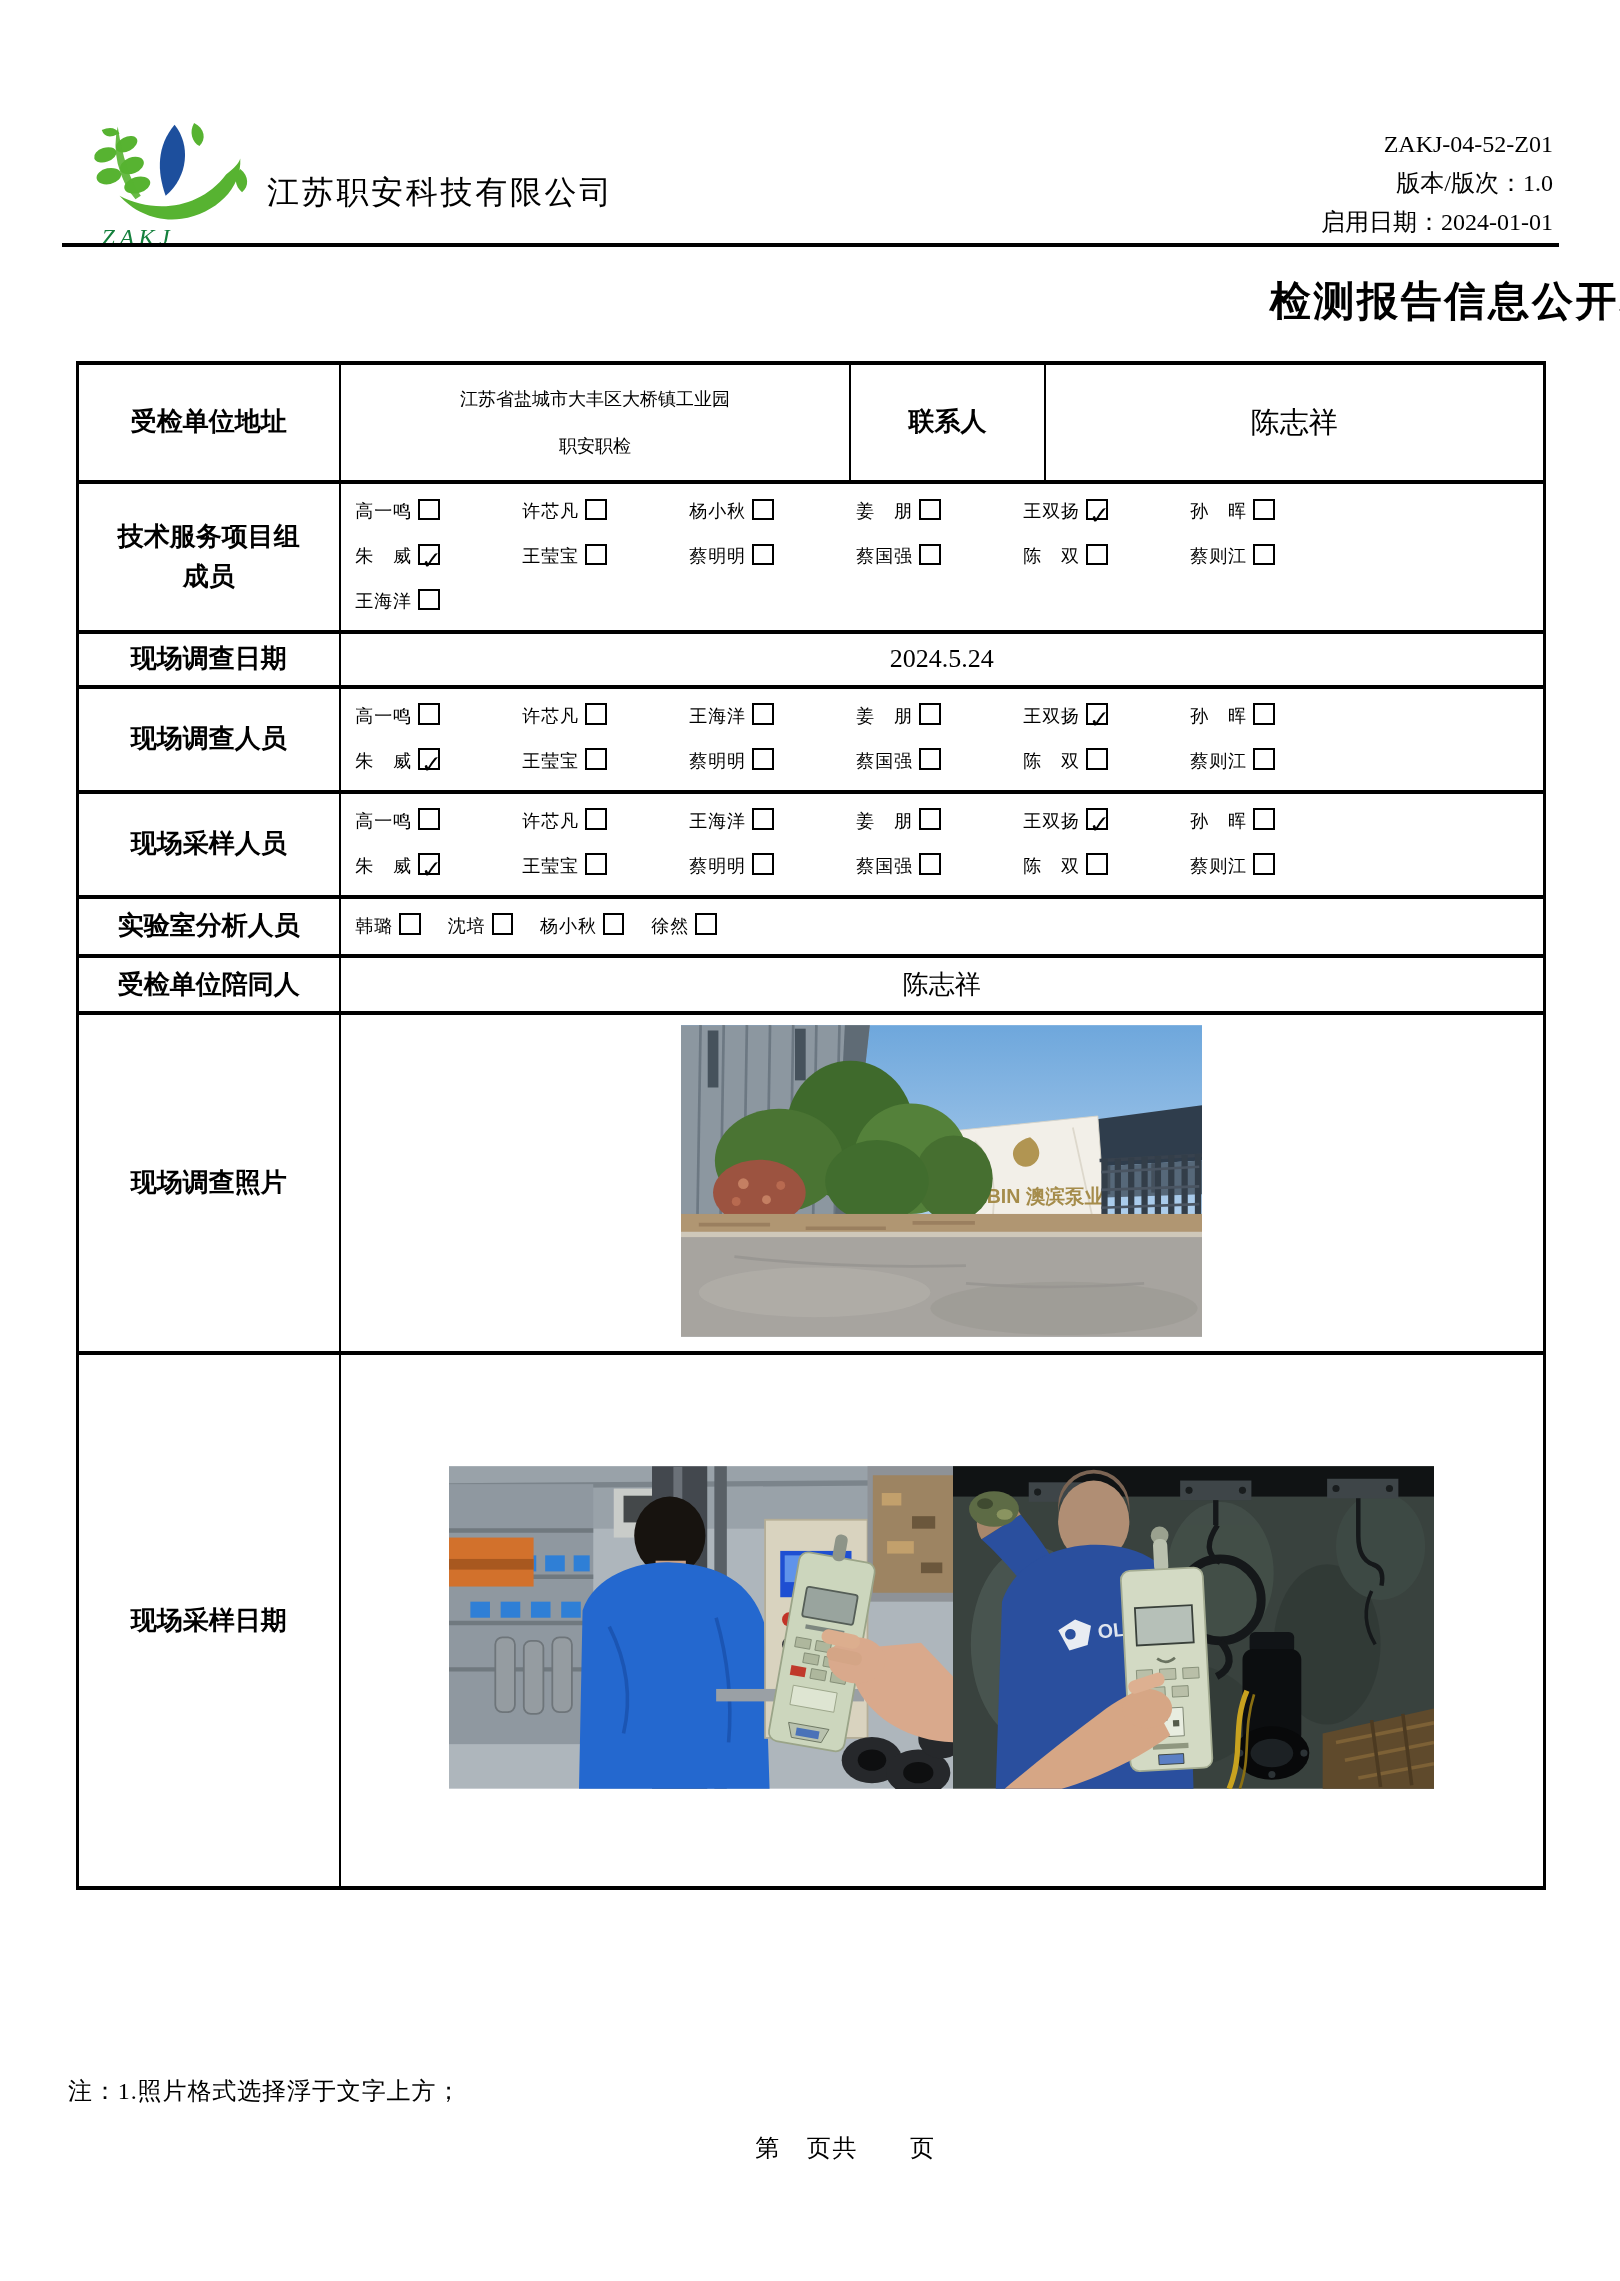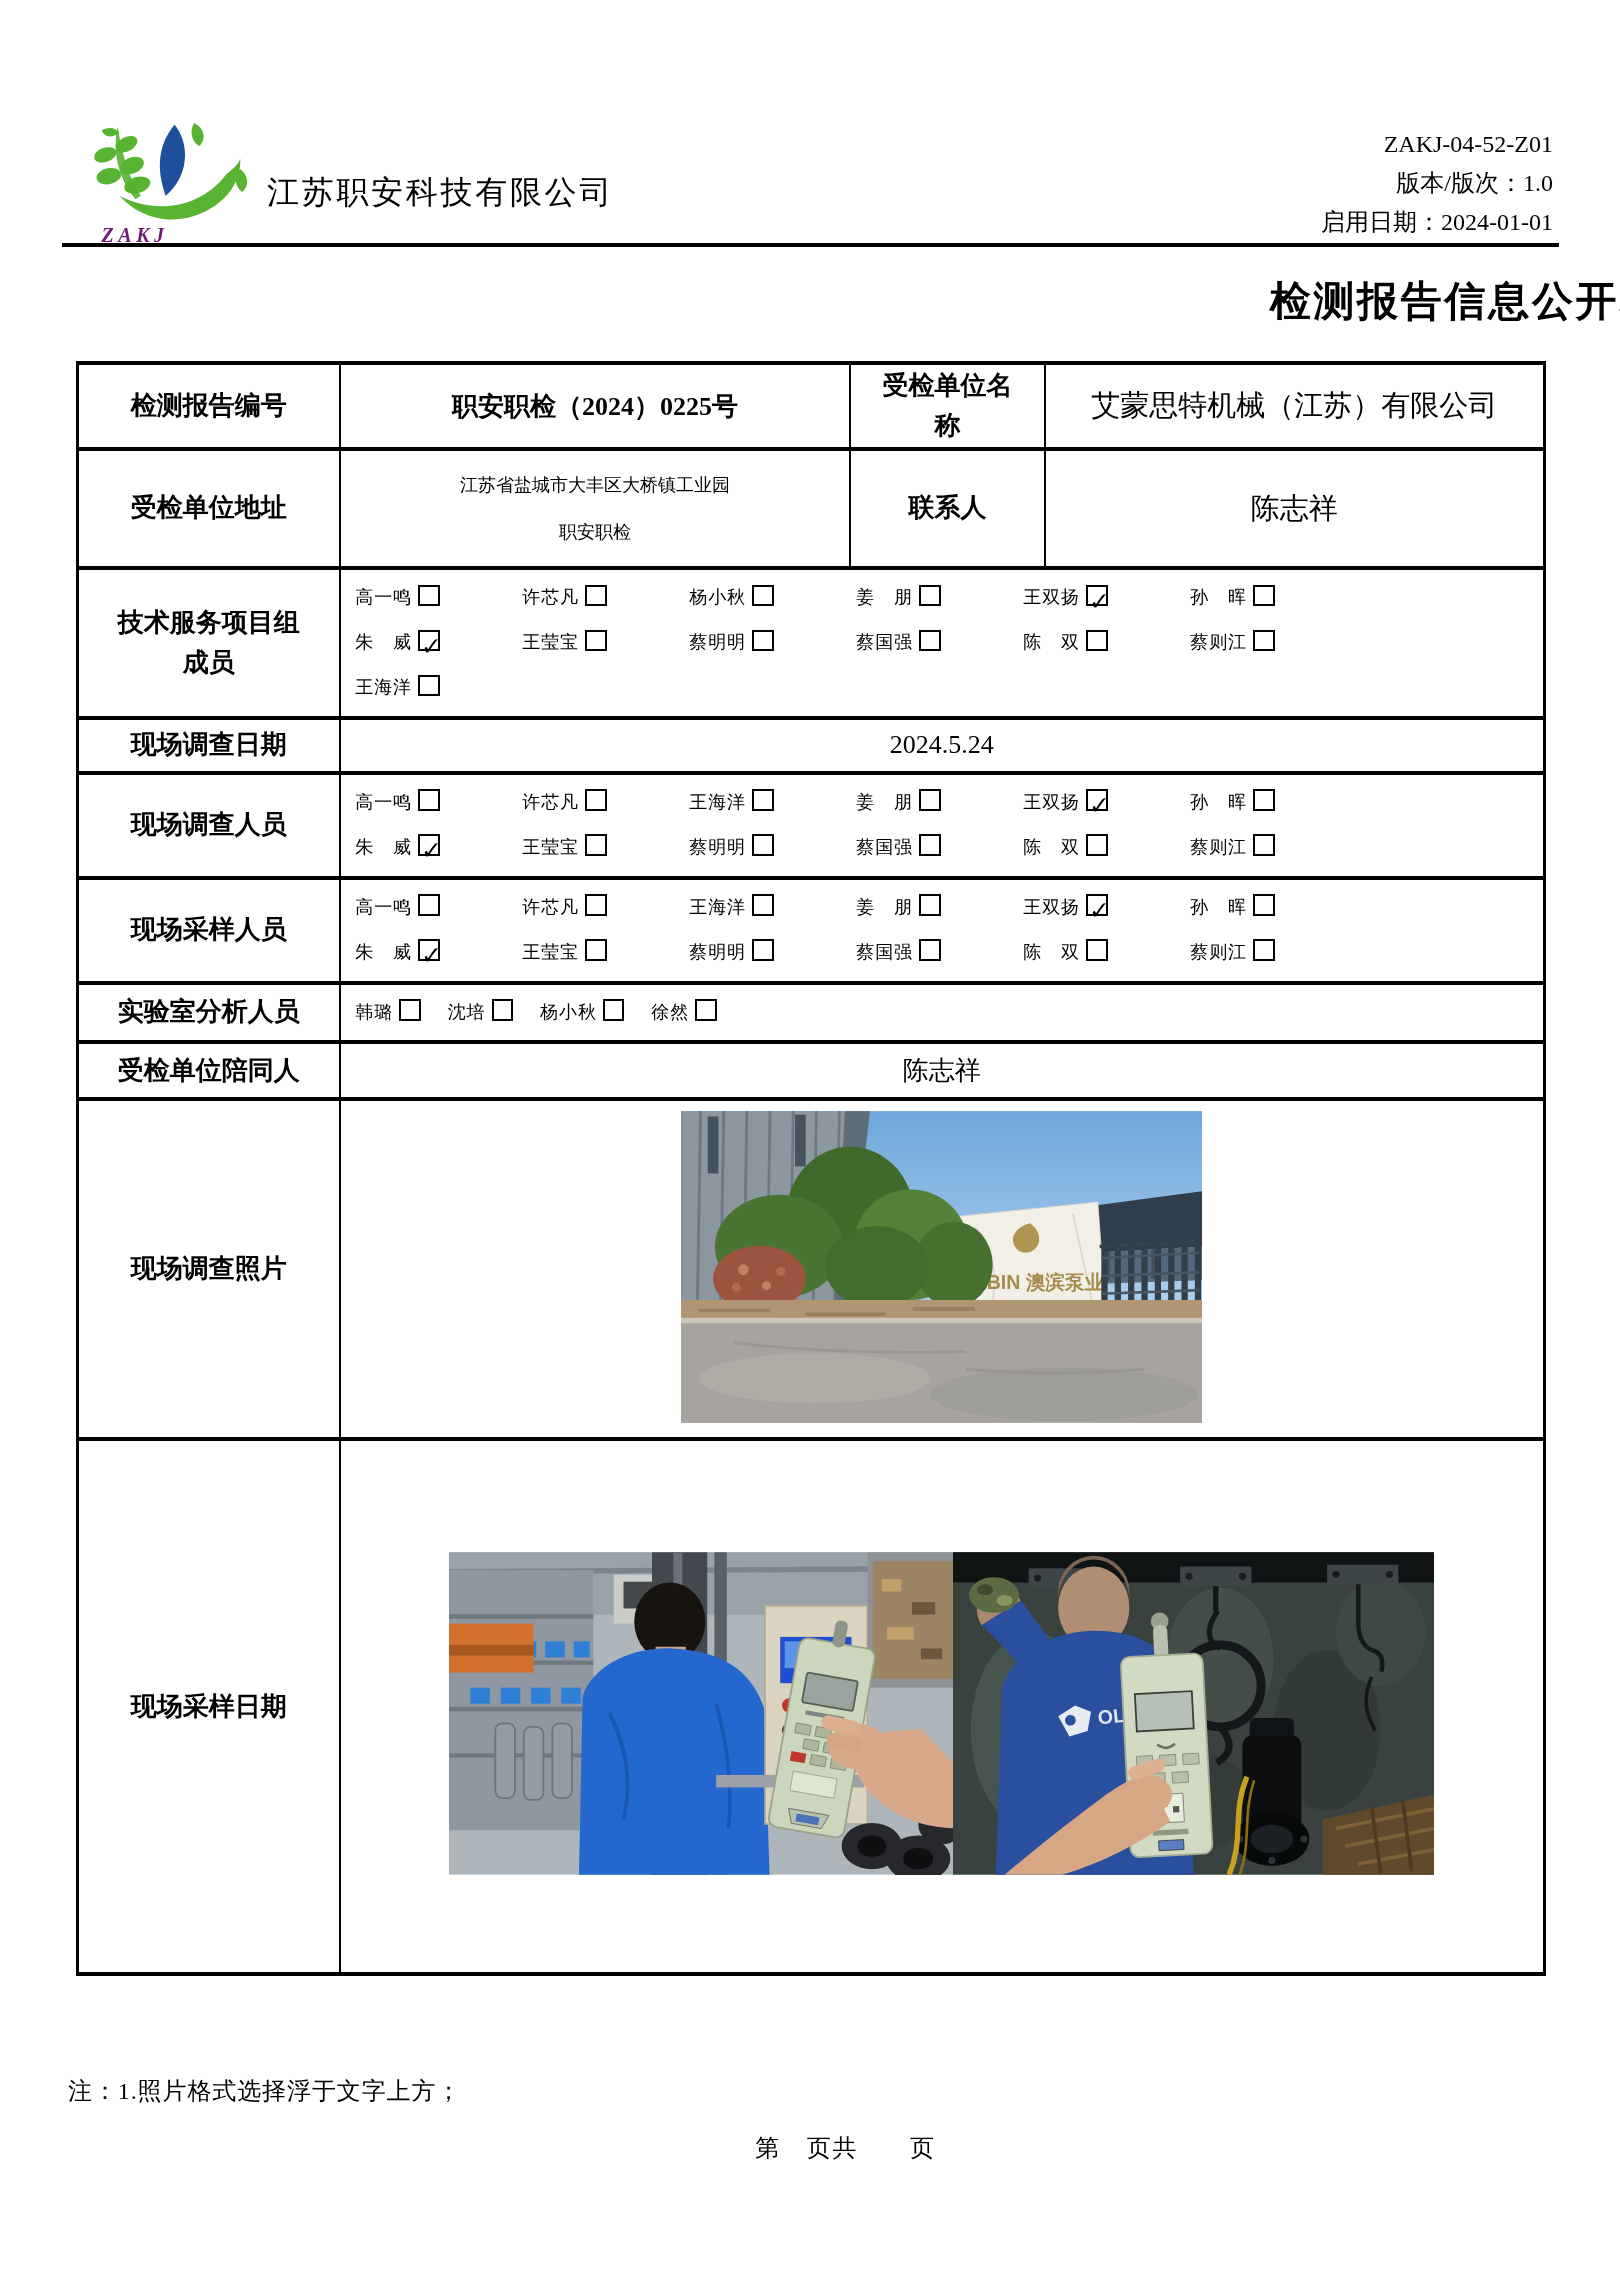--- a/index.html
+++ b/index.html
@@ -2,21 +2,21 @@
 <html style="font-size:14.3px"><head>
 <meta charset="utf-8">
 <style>
   html,body{margin:0;padding:0;background:#e8e8e8;}
   .page{
     position:relative;width:1621px;height:2281px;margin:0 auto;background:#ffffff;
     font-family:"Liberation Serif","DejaVu Serif",serif;color:#000;overflow:hidden;
   }
   
   .logo{position:absolute;left:82px;top:114px;width:178px;}
-  .logo-text{font-style:italic;font-weight:bold;font-size:20px;letter-spacing:4.5px;color:#701a75;margin-top:-5.3px;margin-left:19.6px;}
+  .logo-text{font-style:italic;font-weight:normal;font-size:24px;letter-spacing:4.5px;color:#15803d;margin-top:-5.3px;margin-left:19.6px;}
   .company{position:absolute;left:267px;top:171px;font-size:32px;letter-spacing:2.7px;}
   .meta{position:absolute;right:68px;top:125px;text-align:right;font-size:24px;line-height:1.62;}
   .header-rule{position:absolute;left:62px;right:62px;top:243px;height:3.6px;background:#000;}
   
   .title{position:absolute;top:274px;left:0;width:100%;text-align:right;font-size:41px;font-weight:bold;letter-spacing:2.7px;padding-left:42px;}
   
   .tablewrap{position:absolute;top:361px;left:0;width:100%;}
   table.form{border-collapse:collapse;table-layout:fixed;width:1467px;margin:0 auto;border:3.6px solid #000;}
   table.form td{border:2.7px solid #000;border-top-width:4.5px;border-bottom-width:4.5px;overflow:hidden;}
   td.label{font-weight:bold;font-size:26px;text-align:center;vertical-align:middle;padding:0 27px;line-height:1.55;}
@@ -83,26 +83,20 @@
   <div class="tablewrap">
   <table class="form">
     <colgroup>
           <col style="width:263px">
           <col style="width:510px">
           <col style="width:195px">
           <col style="width:499px">
         </colgroup>
 
     <tbody>
-          <tr style="height:86px">
-      <td class="label">检测报告编号</td>
-      <td class="value bold">职安职检（2024）0225号</td>
-      <td class="label narrow">受检单位名称</td>
-      <td class="value big">艾蒙思特机械（江苏）有限公司</td>
-    </tr>
 
     <tr style="height:119px">
       <td class="label">受检单位地址</td>
       <td class="addr">
         <div>江苏省盐城市大丰区大桥镇工业园</div>
         <div>职安职检</div>
       </td>
       <td class="label">联系人</td>
       <td class="value big">陈志祥</td>
     </tr>

